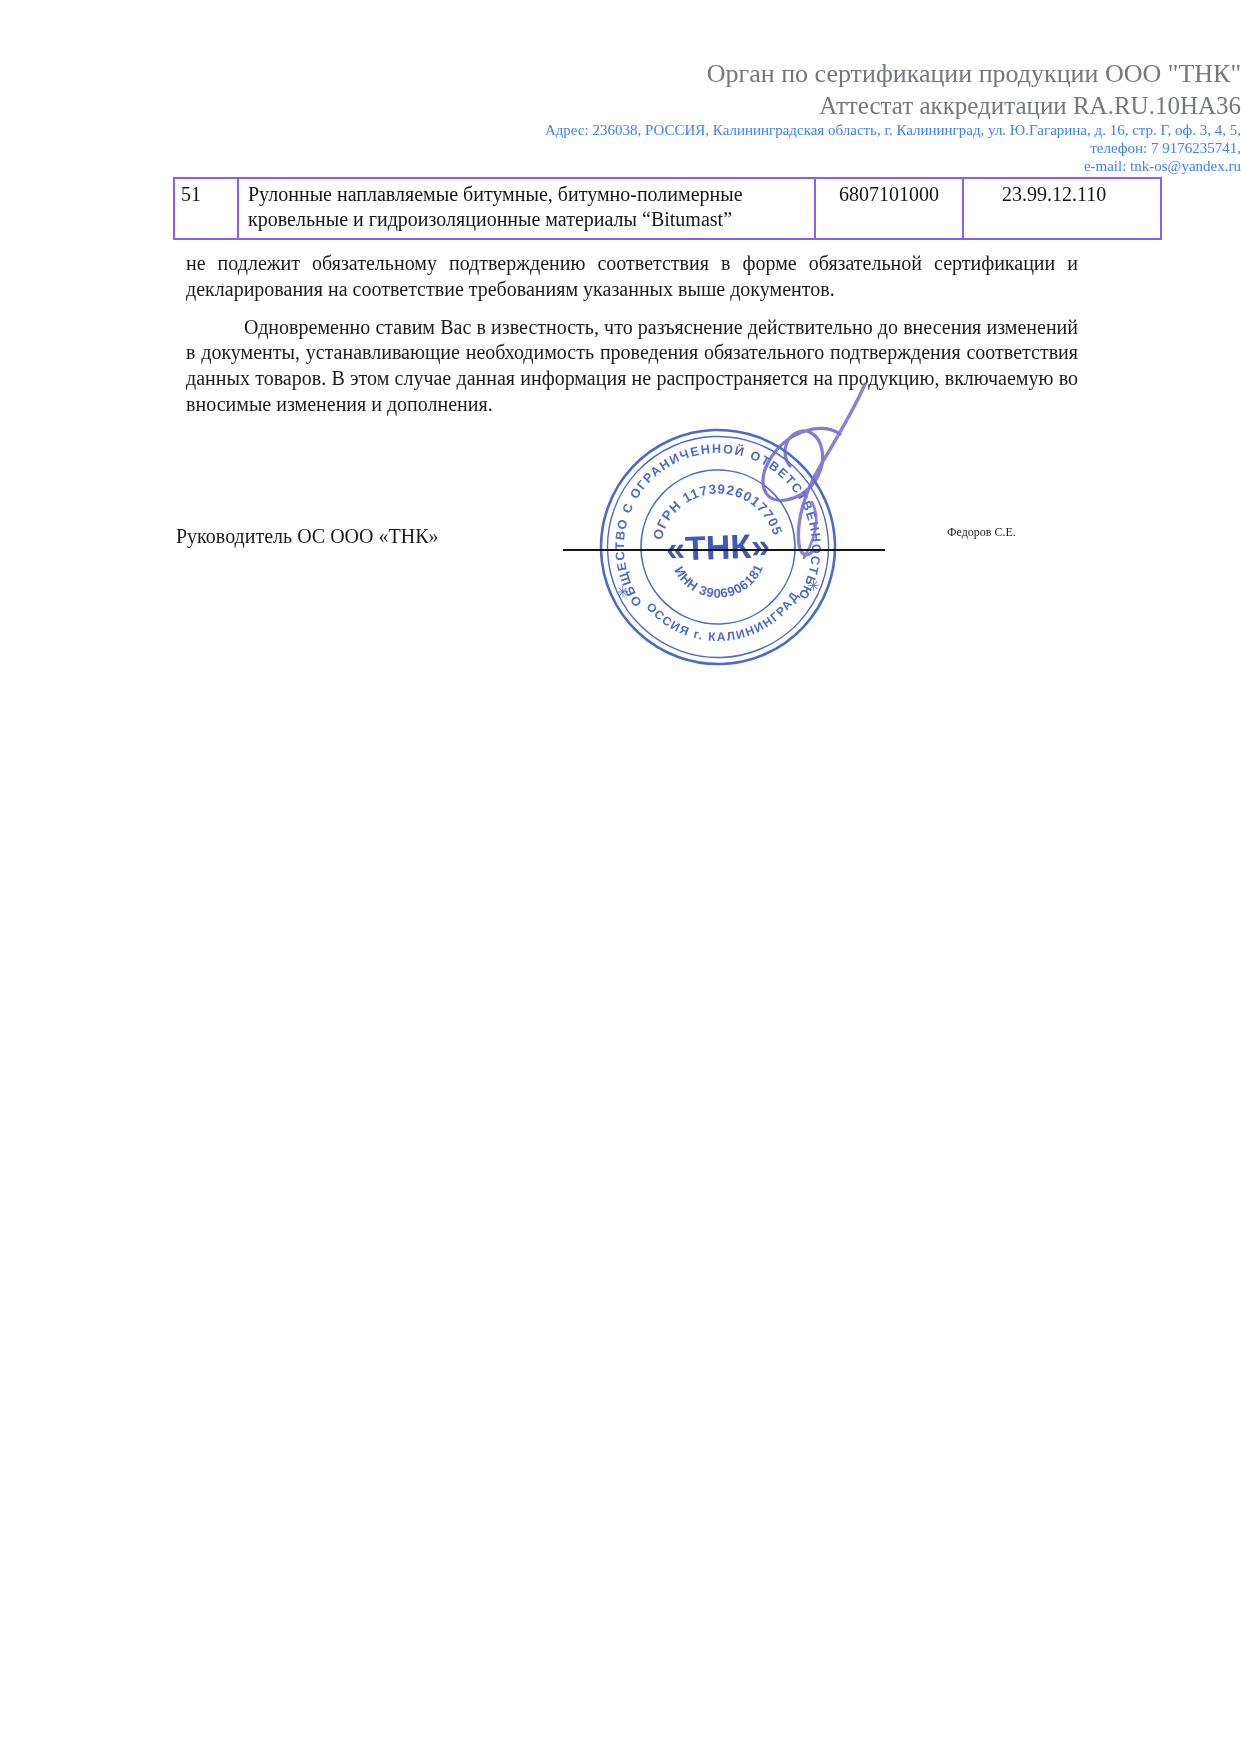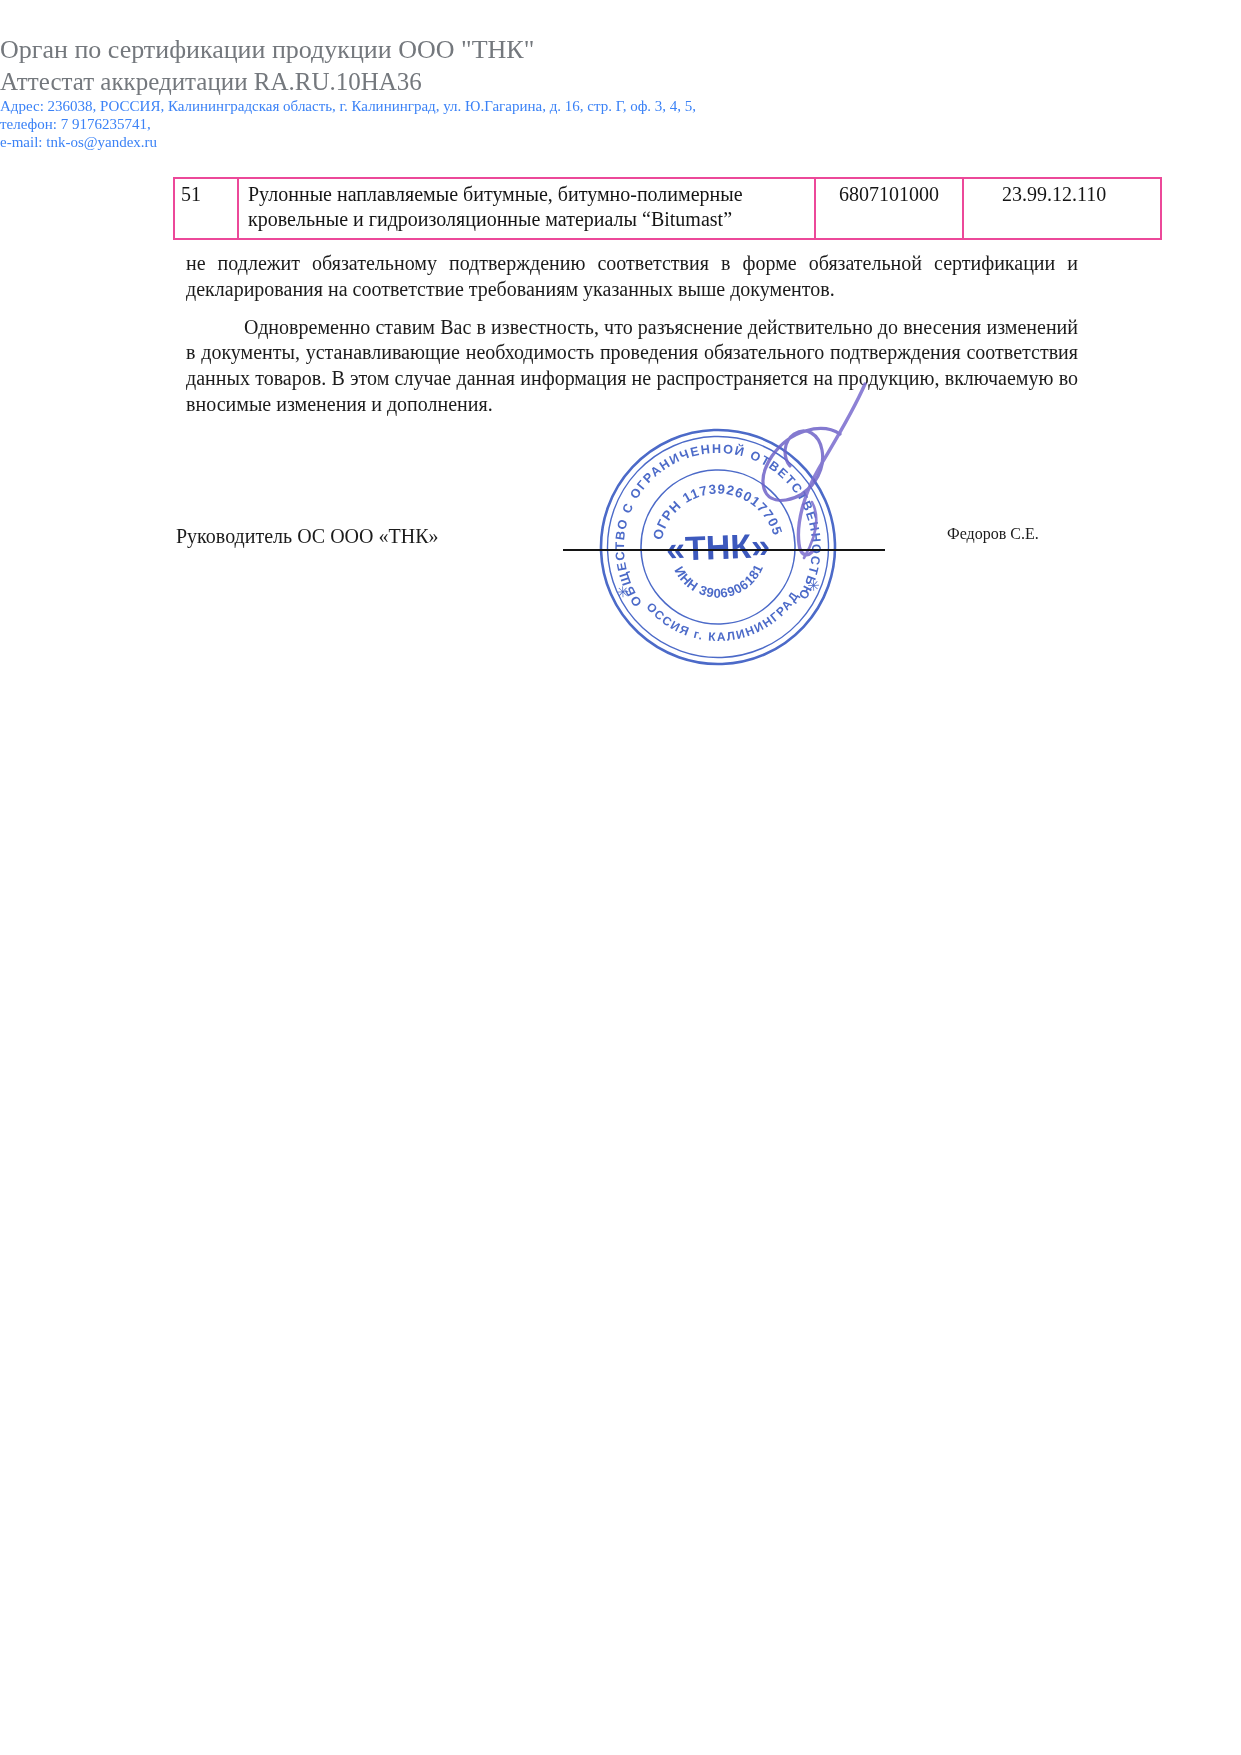--- a/index.html
+++ b/index.html
@@ -6,34 +6,34 @@
   .page{
     position:relative;
     width:1241px;height:1755px;
     background:#ffffff;
     font-family:"Liberation Serif","DejaVu Serif",serif;
     color:#1b1b1b;
     overflow:hidden;
   }
   
   .header{
-    position:absolute;left:0;top:34px;width:1241px;
-    text-align:left;color:#74787d;
+    position:absolute;left:0;top:58px;width:1241px;
+    text-align:right;color:#74787d;
   }
   .header .h1{font-size:26px;line-height:32px;}
   .header .h2{font-size:25px;line-height:31px;}
   .header .small{font-size:15px;line-height:18px;color:#3b82f6;}
   
   .item-table{
     position:absolute;left:173px;top:177px;
     border-collapse:collapse;table-layout:fixed;
     font-size:20px;line-height:25px;color:#151515;
   }
   .item-table td{
-    border:2px solid #ec4899;
+    border:2px solid #8b5cf6;
     vertical-align:top;
     padding:3px 6px 6px 6px;
   }
   .item-table .c-num{width:50px;}
   .item-table .c-desc{width:560px;padding-left:9px;}
   .item-table .c-code{width:134px;text-align:center;border-radius:22px;}
   .item-table .c-okpd{width:152px;text-align:left;padding-left:38px;}
   
   .content{
     position:absolute;left:174px;top:239px;width:916px;
@@ -41,21 +41,21 @@
   }
   .content p{margin:12px;}
   .content p.indent{text-indent:58px;}
   
   .sig-label{
     position:absolute;left:176px;top:525px;
     font-size:20px;white-space:nowrap;
   }
   .sig-name{
     position:absolute;left:947px;top:525px;
-    font-size:16px;white-space:nowrap;
+    font-size:12px;white-space:nowrap;
   }
   .sig-line{
     position:absolute;left:563px;top:549px;width:322px;height:0;
     border-top:2px solid #141414;z-index:6;
   }
   
   .stamp{
     position:absolute;left:593px;top:422px;width:250px;height:250px;
     z-index:3;transform:rotate(-2deg);opacity:0.92;
   }

